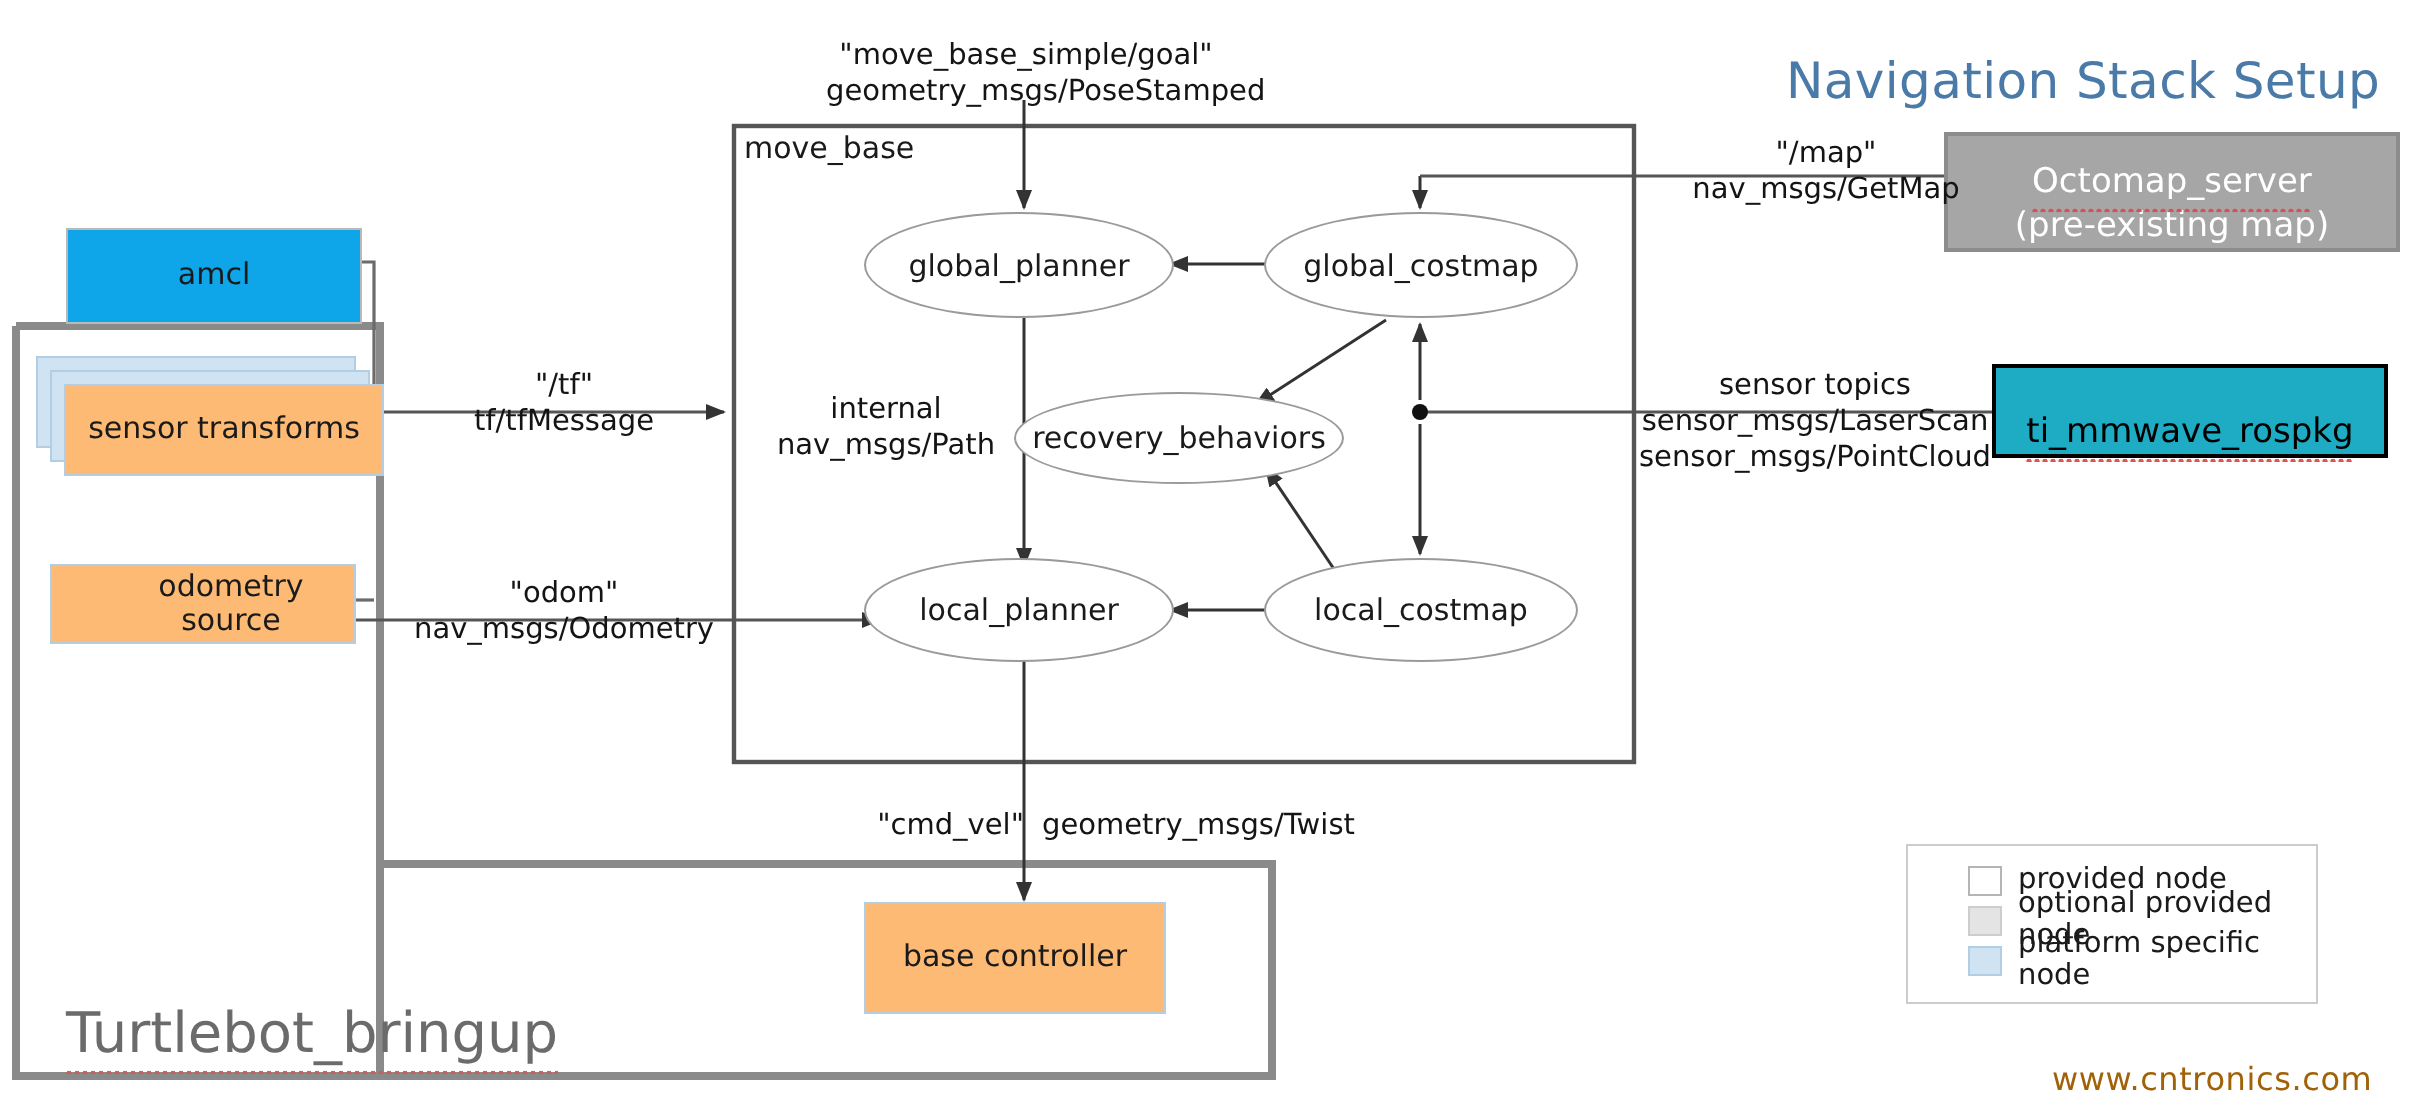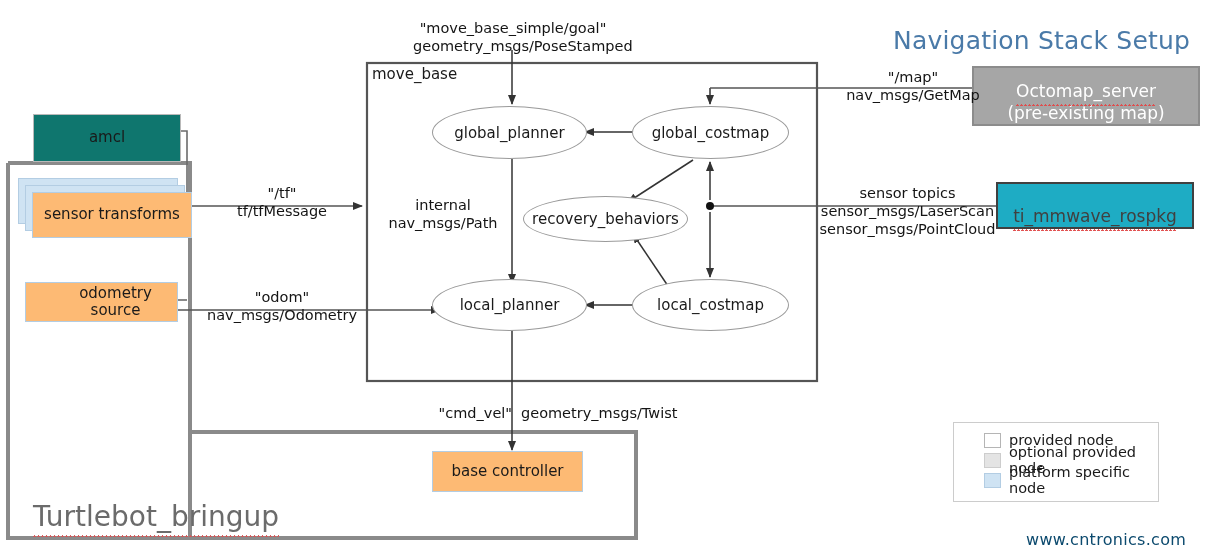--- a/index.html
+++ b/index.html
@@ -5,59 +5,59 @@
   html,body{margin:0;padding:0;background:#ffffff;}
   body{width:1208px;height:558px;position:relative;overflow:hidden;
        font-family:"DejaVu Sans","Liberation Sans",sans-serif;color:#1a1a1a;}
   .stage{position:absolute;left:0;top:0;width:1208px;height:558px;}
   svg.wires{position:absolute;left:0;top:0;width:1208px;height:558px;overflow:visible;}
 
   .node{position:absolute;box-sizing:border-box;display:flex;align-items:center;
         justify-content:center;text-align:center;line-height:1.15;}
 
   .boxnode{border:1px solid #b9b9b9;font-size:15px;color:#1a1a1a;}
-  .gray{background:#0f766e;}
+  .gray{background:#0ea5e9;}
   .blue{background:#fdba74;border:1px solid #b3cde3;}
 
   .ellipse{position:absolute;border:1px solid #9a9a9a;border-radius:50%;
            background:#ffffff;display:flex;align-items:center;justify-content:center;
            font-size:15px;color:#1a1a1a;box-sizing:border-box;}
 
   .edgelabel{position:absolute;text-align:center;font-size:14.5px;color:#141414;
              line-height:1.25;white-space:nowrap;}
 
   .title{position:absolute;font-size:25px;color:#4a7aa8;letter-spacing:.2px;
          font-family:"DejaVu Sans","Liberation Sans",sans-serif;}
 
   .extbox{position:absolute;box-sizing:border-box;display:flex;flex-direction:column;
           align-items:center;justify-content:flex-end;text-align:center;line-height:1.3;}
   .extbox .l1{font-size:17px;}
   .extbox .l2{font-size:17px;}
   .octo{background:#a6a6a6;border:2px solid #8c8c8c;color:#ffffff;}
-  .mmw{background:#1eacc4;border:2px solid #404040;color:#404040;font-size:18px;}
+  .mmw{background:#1eacc4;border:2px solid #000000;color:#000000;font-size:18px;}
 
   .squig{position:relative;display:inline-block;}
   .squig::after{content:"";position:absolute;left:0;right:0;bottom:-4px;height:3px;
     background-image:radial-gradient(circle at 1.5px 2.6px, #e04a4a 1.2px, transparent 1.4px);
     background-size:4px 4px;background-repeat:repeat-x;opacity:.95;}
   .squig.dark::after{background-image:radial-gradient(circle at 1.5px 2.6px, #d05a5a 1.2px, transparent 1.4px);}
 
   .bringup-label{position:absolute;font-size:28px;color:#6b6b6b;
                  font-family:"DejaVu Sans","Liberation Sans",sans-serif;}
 
   .legend{position:absolute;background:#ffffff;border:1px solid #cccccc;
           box-sizing:border-box;padding:7px 10px 7px 30px;}
   .legend .row{display:flex;align-items:center;gap:8px;font-size:14.5px;
                color:#1a1a1a;height:20px;}
   .legend .sw{width:17px;height:15px;box-sizing:border-box;flex:0 0 auto;}
   .sw-white{background:#ffffff;border:1px solid #b5b5b5;}
   .sw-gray{background:#e4e4e4;border:1px solid #cdcdcd;}
   .sw-blue{background:#cfe3f3;border:1px solid #b3cde3;}
 
-  .watermark{position:absolute;font-size:16px;color:#0c4a6e;letter-spacing:.3px;}
+  .watermark{position:absolute;font-size:16px;color:#a16207;letter-spacing:.3px;}
 
   .mb-label{position:absolute;font-size:15px;color:#1a1a1a;}
   .stack{position:absolute;}
   .stack .sh{position:absolute;background:#cfe3f3;border:1px solid #b3cde3;box-sizing:border-box;}
 </style>
 </head>
 <body>
 
 <div class="stage">
 
@@ -138,35 +138,35 @@
     <div class="sh" style="left:7px;top:7px;width:160px;height:46px;"></div>
     <div class="node boxnode blue" style="left:14px;top:14px;width:160px;height:46px;">
       <span>sensor transforms</span>
     </div>
   </div>
 
   <div class="node boxnode blue" style="left:25px;top:282px;width:153px;height:40px;padding-left:28px;">
     <span>odometry source</span>
   </div>
 
-  <div class="node boxnode blue" style="left:432px;top:451px;width:151px;height:41px;">
+  <div class="node boxnode blue" style="left:432px;top:451px;width:151px;height:56px;">
     <span>base controller</span>
   </div>
 
   <div class="mb-label" style="left:372px;top:65px;">move_base</div>
 
   <div class="ellipse" style="left:432px;top:106px;width:155px;height:53px;">
     <span>global_planner</span>
   </div>
 
   <div class="ellipse" style="left:632px;top:106px;width:157px;height:53px;">
     <span>global_costmap</span>
   </div>
 
-  <div class="ellipse" style="left:523px;top:196px;width:165px;height:46px;">
+  <div class="ellipse" style="left:507px;top:196px;width:165px;height:46px;">
     <span>recovery_behaviors</span>
   </div>
 
   <div class="ellipse" style="left:432px;top:279px;width:155px;height:52px;">
     <span>local_planner</span>
   </div>
 
   <div class="ellipse" style="left:632px;top:279px;width:157px;height:52px;">
     <span>local_costmap</span>
   </div>

